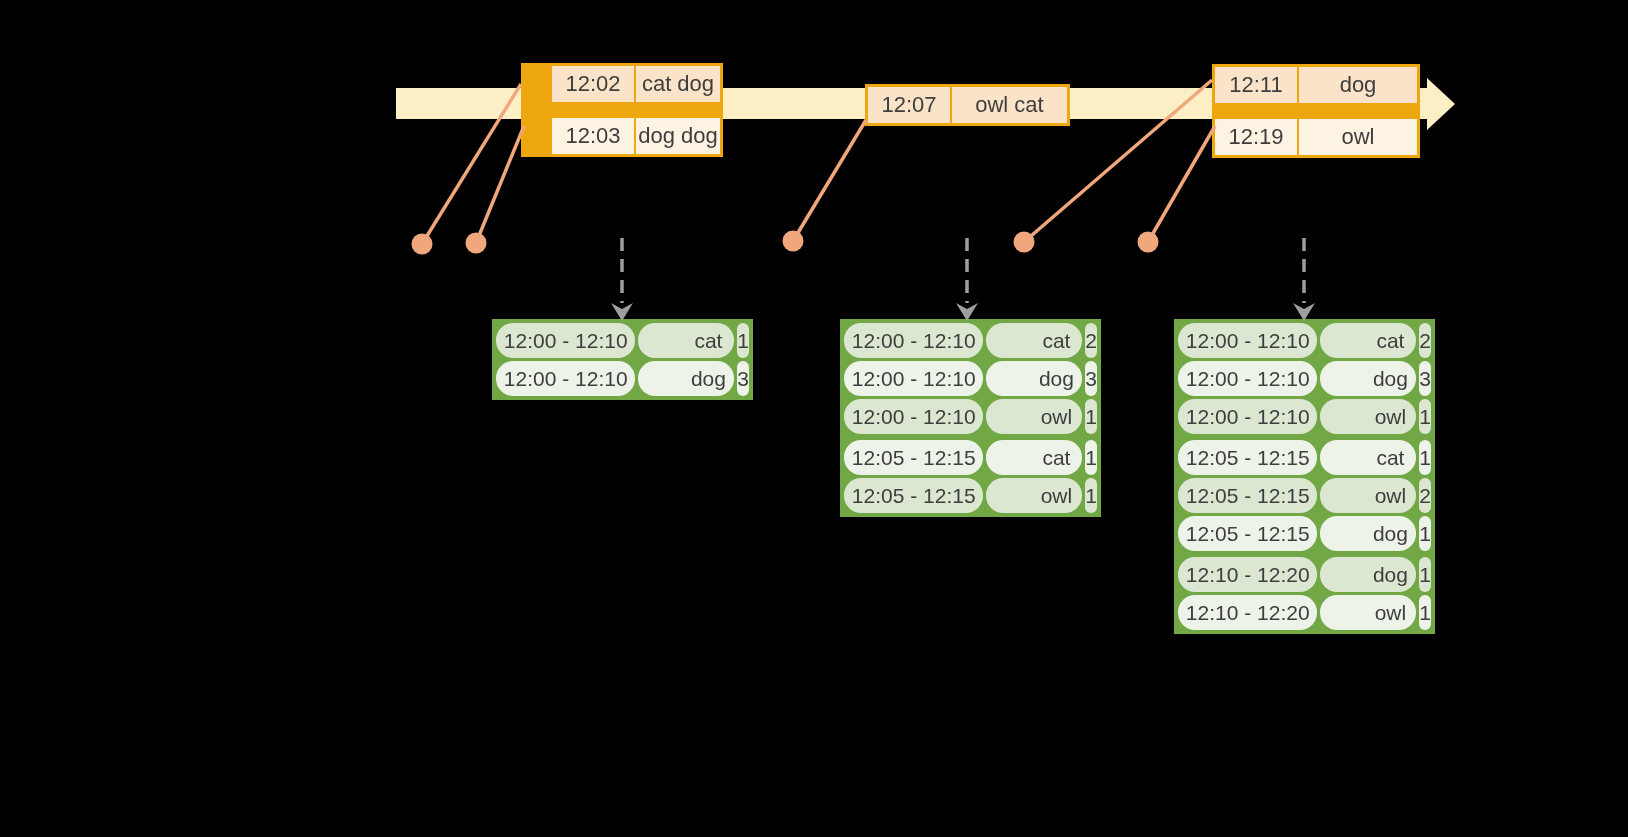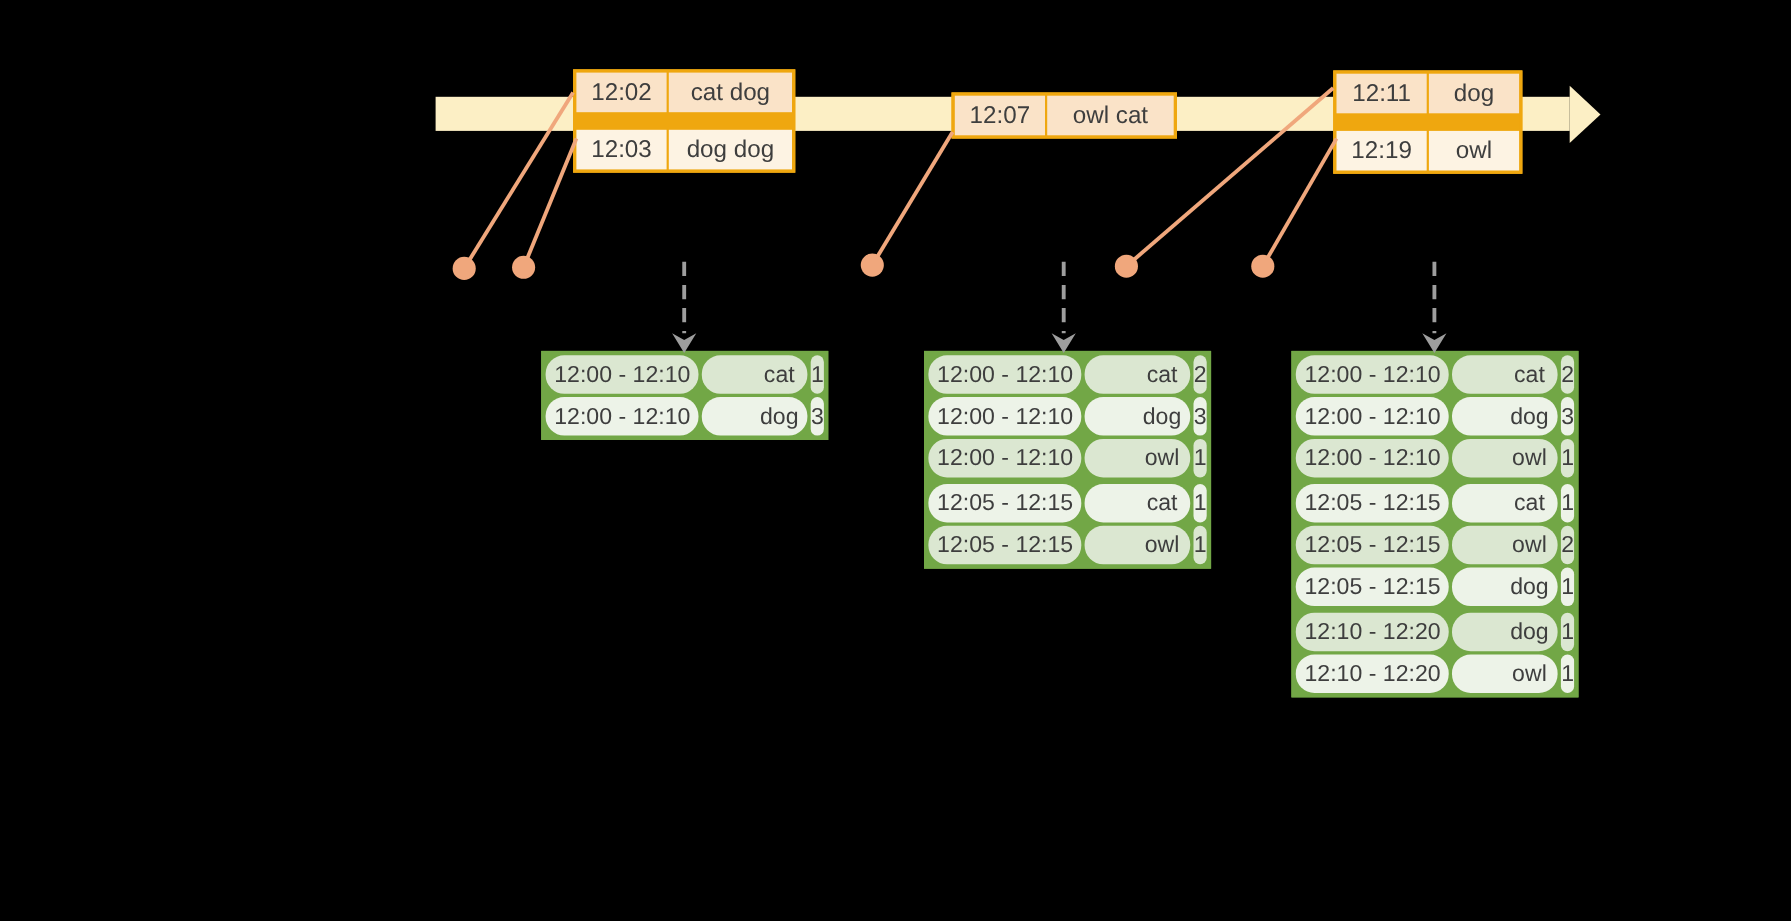--- a/index.html
+++ b/index.html
@@ -52,39 +52,39 @@
   #overlay{position:absolute;left:0;top:0;pointer-events:none;}
 </style>
 </head>
 <body>
 
 <div id="canvas">
 
   <div id="timeline-band"></div>
   <div id="timeline-arrowhead"></div>
 
-  <div class="mini-table orange" style="left:521px;top:63px;width:202px;">
+  <div class="mini-table orange" style="left:521px;top:63px;width:202px;padding-left:28px;">
       <div class="trow dark">
         <div class="tcell c-time">12:02</div>
         <div class="tcell c-words">cat dog</div>
       </div>
       <div class="trow light row-sep">
         <div class="tcell c-time">12:03</div>
         <div class="tcell c-words">dog dog</div>
       </div>
     </div>
 
   <div class="mini-table orange" style="left:865px;top:84px;width:205px;">
       <div class="trow dark">
         <div class="tcell c-time">12:07</div>
         <div class="tcell c-words">owl cat</div>
       </div>
     </div>
 
-  <div class="mini-table orange" style="left:1212px;top:64px;width:172px;">
+  <div class="mini-table orange" style="left:1212px;top:64px;width:208px;">
       <div class="trow dark">
         <div class="tcell c-time">12:11</div>
         <div class="tcell c-words">dog</div>
       </div>
       <div class="trow light row-sep">
         <div class="tcell c-time">12:19</div>
         <div class="tcell c-words">owl</div>
       </div>
     </div>
 

